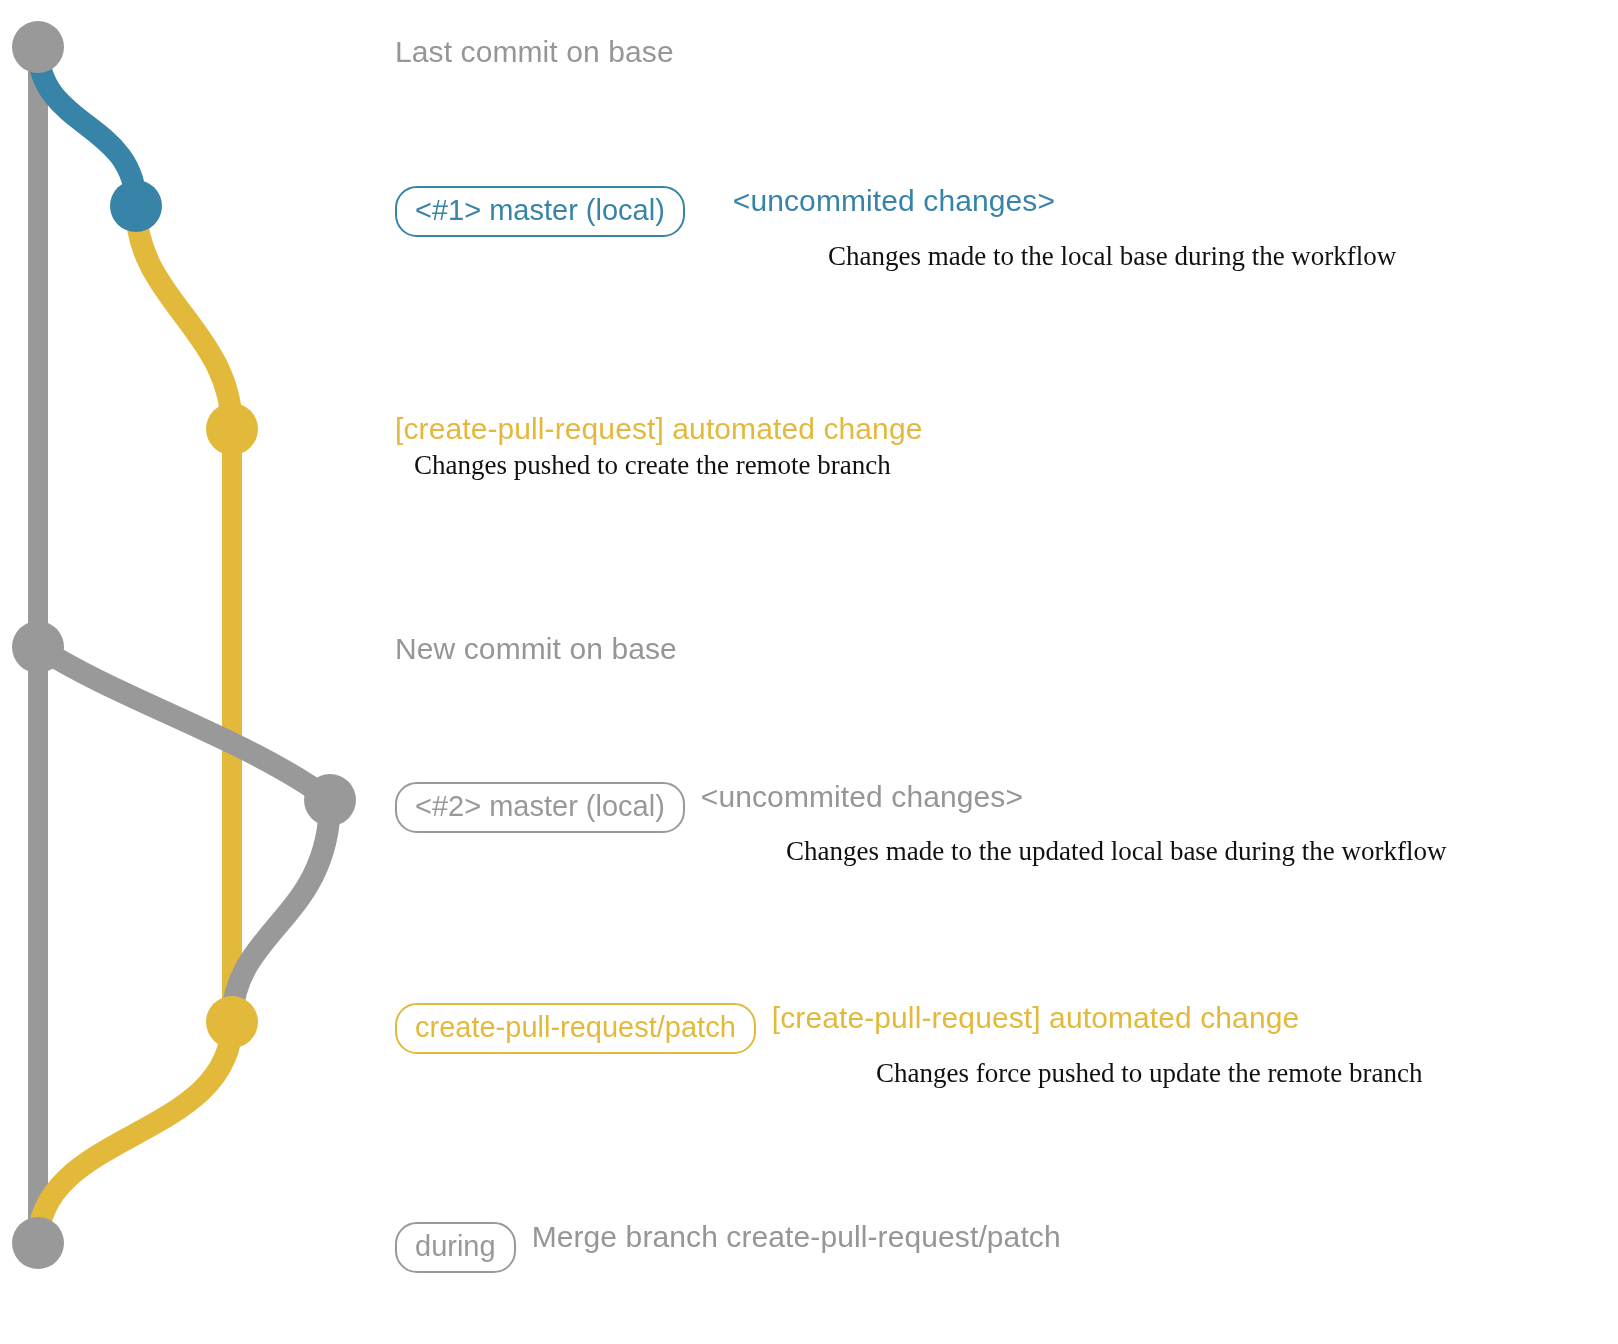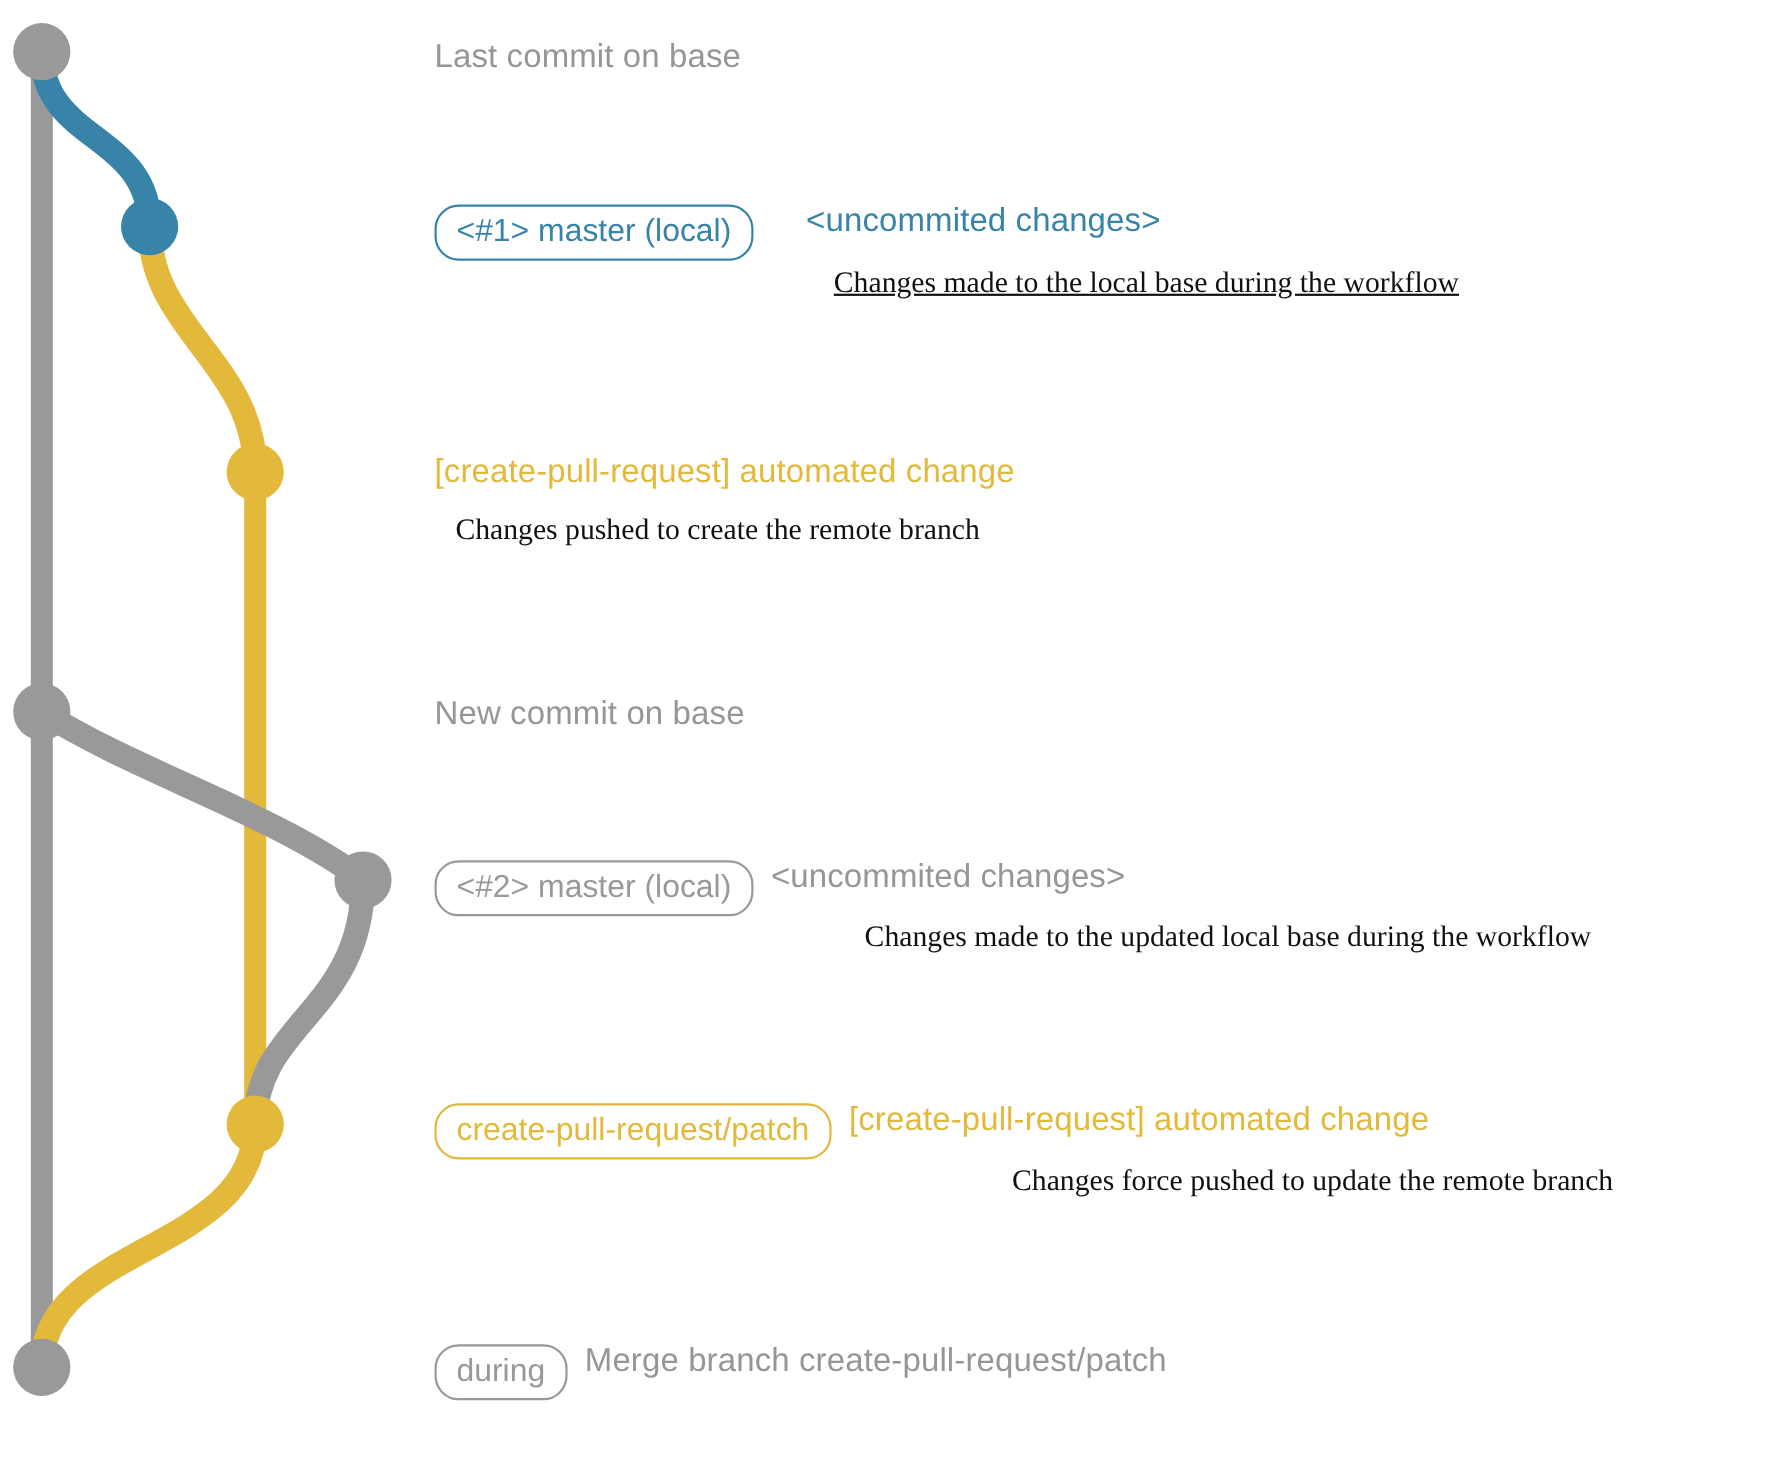--- a/index.html
+++ b/index.html
@@ -110,41 +110,41 @@
 <div id="annotations">
 
   <div class="row headline-row" style="top:37px;">
     <span class="headline title-grey">Last commit on base</span>
   </div>
 
   <div class="row headline-row" style="top:186px;gap:48px;">
     <span class="badge blue">&lt;#1&gt; master (local)</span>
     <span class="headline title-blue">&lt;uncommited changes&gt;</span>
   </div>
-  <div class="desc" style="left:758px; top:243px;text-decoration:underline;">Changes made to the local base during the workflow</div>
+  <div class="desc" style="left:828px; top:243px;">Changes made to the local base during the workflow</div>
 
   <div class="row headline-row" style="top:414px;">
     <span class="headline title-yellow">[create-pull-request] automated change</span>
   </div>
-  <div class="desc" style="left:414px; top:468px;">Changes pushed to create the remote branch</div>
+  <div class="desc" style="left:414px; top:452px;">Changes pushed to create the remote branch</div>
 
   <div class="row headline-row" style="top:634px;">
     <span class="headline title-grey">New commit on base</span>
   </div>
 
   <div class="row headline-row" style="top:782px;">
     <span class="badge grey">&lt;#2&gt; master (local)</span>
     <span class="headline title-grey">&lt;uncommited changes&gt;</span>
   </div>
   <div class="desc" style="left:786px; top:838px;">Changes made to the updated local base during the workflow</div>
 
   <div class="row headline-row" style="top:1003px;">
     <span class="badge yellow">create-pull-request/patch</span>
     <span class="headline title-yellow">[create-pull-request] automated change</span>
   </div>
-  <div class="desc" style="left:876px; top:1060px;margin-left:44px;">Changes force pushed to update the remote branch</div>
+  <div class="desc" style="left:876px; top:1060px;">Changes force pushed to update the remote branch</div>
 
   <div class="row headline-row" style="top:1222px;">
     <span class="badge grey">during</span>
     <span class="headline title-grey">Merge branch create-pull-request/patch</span>
   </div>
 
 </div>
 
 </body></html>

